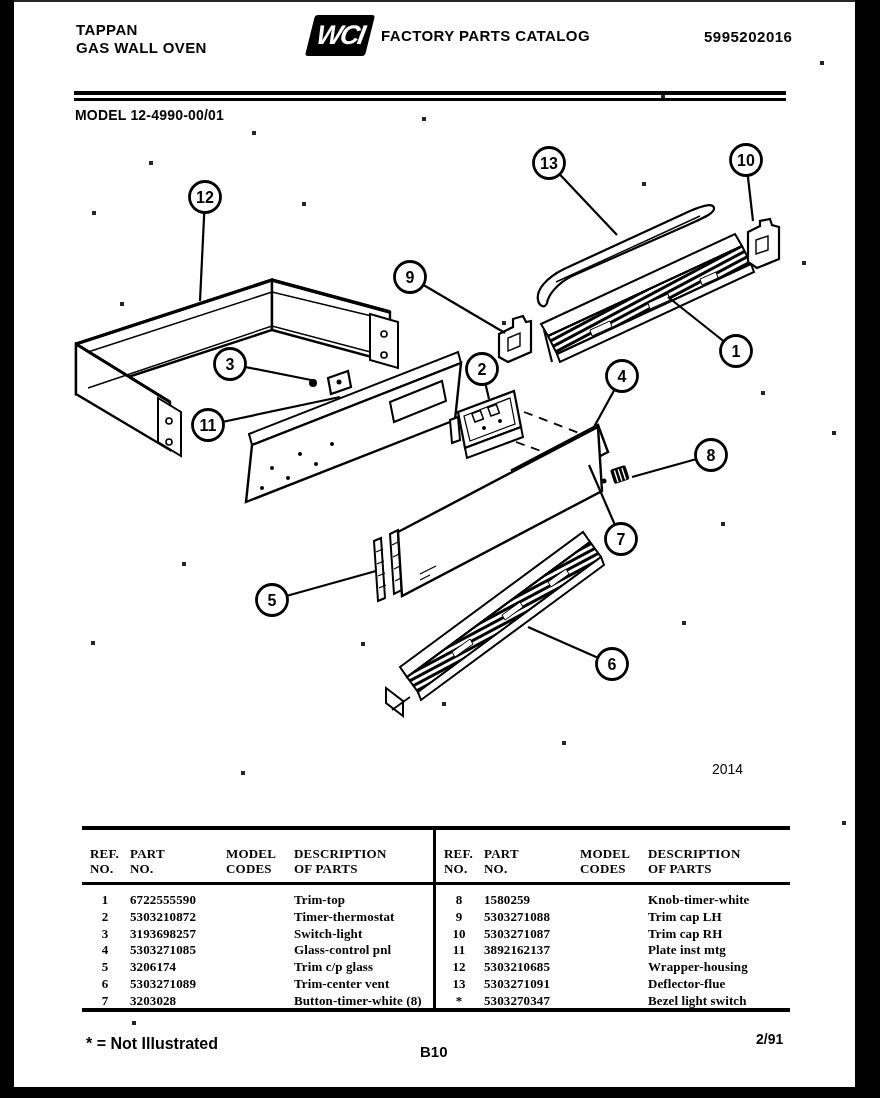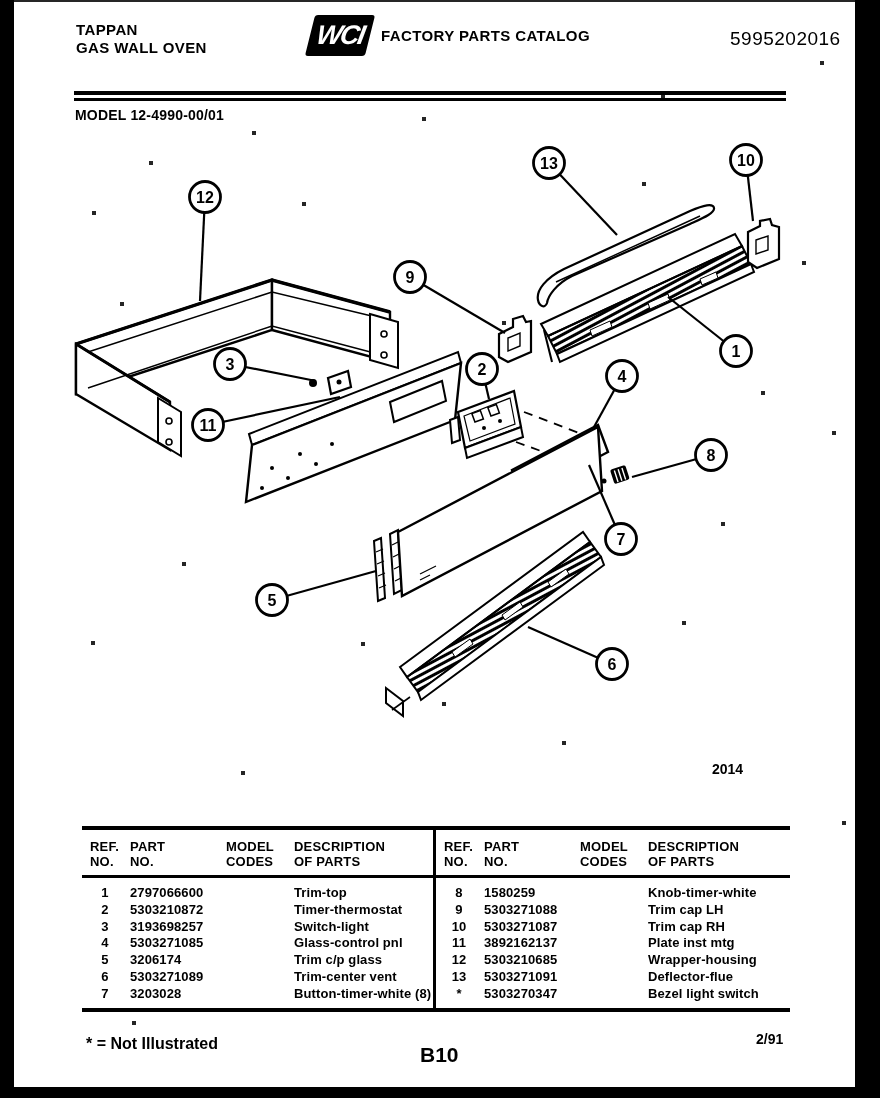--- a/index.html
+++ b/index.html
@@ -11,42 +11,42 @@
   .frame-right{right:0;top:0;width:25px;height:1098px;}
   .frame-bottom{left:0;bottom:0;width:880px;height:11px;}
   .frame-top{left:0;top:0;width:880px;height:2px;opacity:.85;}
   
   .brand{position:absolute;left:76px;top:21px;font-size:15px;font-weight:bold;line-height:18px;letter-spacing:.4px;}
   .logo{position:absolute;left:310px;top:15px;width:60px;height:41px;background:#000;border-radius:3px;
         transform:skewX(-14deg);text-align:center;}
   .logo span{display:block;color:#fff;font-weight:bold;font-style:italic;font-size:27px;line-height:40px;
         letter-spacing:-2px;transform:skewX(4deg);}
   .cat-title{position:absolute;left:381px;top:27px;font-size:15px;font-weight:bold;letter-spacing:.4px;}
-  .pub-num{position:absolute;left:730px;top:28px;font-size:19px;font-weight:normal;letter-spacing:.5px;}
+  .pub-num{position:absolute;left:704px;top:28px;font-size:15px;font-weight:bold;letter-spacing:.5px;}
   .dbl-rule{position:absolute;left:74px;top:91px;width:712px;height:10px;box-sizing:border-box;
         border-top:4px solid #000;border-bottom:3px solid #000;}
   .model-line{position:absolute;left:75px;top:107px;font-size:14px;font-weight:bold;letter-spacing:.2px;text-align:right;}
-  .fig-num{position:absolute;left:712px;top:761px;font-size:14px;font-weight:bold;}
+  .fig-num{position:absolute;left:712px;top:761px;font-size:14px;font-weight:normal;}
   
   .diagram-svg{position:absolute;left:0;top:0;width:880px;height:1098px;}
   
   .ptable{position:absolute;left:82px;top:826px;width:708px;height:186px;box-sizing:border-box;
         border-top:4px solid #000;border-bottom:4px solid #000;display:flex;}
-  .thalf{width:354px;box-sizing:border-box;padding-top:9px;}
+  .thalf{width:354px;box-sizing:border-box;padding-top:16px;font-family:Liberation Serif, serif;}
   .thalf.left{border-right:3px solid #000;}
   .thead,.trow{display:grid;grid-template-columns:40px 96px 68px 1fr;padding-left:8px;}
   .thead{font-size:13px;font-weight:bold;line-height:15px;letter-spacing:.2px;}
   .thead .c span{display:block;}
   .hrule{height:3px;background:#000;margin-top:6px;}
   .tbody{margin-top:7px;}
   .trow{font-size:13px;font-weight:bold;line-height:16.8px;letter-spacing:.1px;}
   .trow .ref{text-align:center;padding-right:10px;}
   
   .foot-note{position:absolute;left:86px;top:1035px;font-size:16px;font-weight:bold;}
-  .foot-page{position:absolute;left:420px;top:1043px;font-size:21px;font-weight:bold;}
+  .foot-page{position:absolute;left:420px;top:1043px;font-size:15px;font-weight:bold;}
   .foot-date{position:absolute;left:756px;top:1031px;font-size:14px;font-weight:bold;}
   
   .speckles{position:absolute;left:0;top:0;width:2px;height:2px;background:transparent;opacity:.85;
     box-shadow:150px 162px 0 1px #000, 423px 118px 0 1px #000, 662px 96px 0 1px #000,
       821px 62px 0 1px #000, 121px 303px 0 1px #000, 92px 642px 0 1px #000,
       762px 392px 0 1px #000, 563px 742px 0 1px #000, 242px 772px 0 1px #000,
       683px 622px 0 1px #000, 833px 432px 0 1px #000, 303px 203px 0 1px #000,
       503px 322px 0 1px #000, 722px 523px 0 1px #000, 183px 563px 0 1px #000,
       643px 183px 0 1px #000, 362px 643px 0 1px #000, 443px 703px 0 1px #000,
       803px 262px 0 1px #000, 253px 132px 0 1px #000, 533px 92px 0 1px #000,
@@ -285,21 +285,21 @@
           </div>
         <div class="c">
             <span>DESCRIPTION</span>
             <span>OF PARTS</span>
           </div>
       </div>
       <div class="hrule"></div>
       <div class="tbody">
         <div class="trow">
             <div class="c ref">1</div>
-            <div class="c part">2797066600</div>
+            <div class="c part">6722555590</div>
             <div class="c codes"></div>
             <div class="c desc">Trim-top</div>
           </div>
         <div class="trow">
             <div class="c ref">2</div>
             <div class="c part">5303210872</div>
             <div class="c codes"></div>
             <div class="c desc">Timer-thermostat</div>
           </div>
         <div class="trow">

